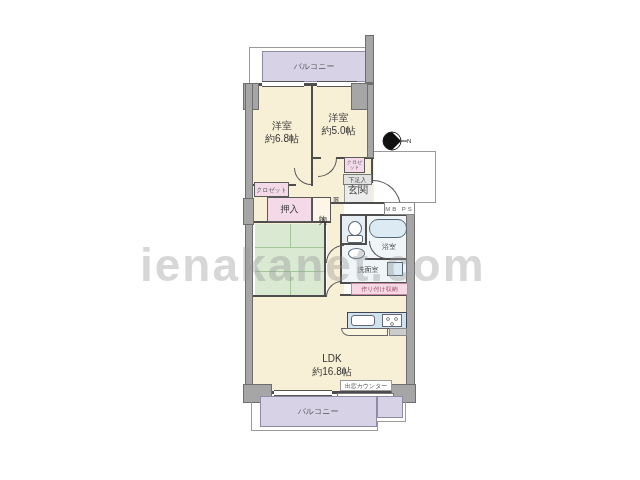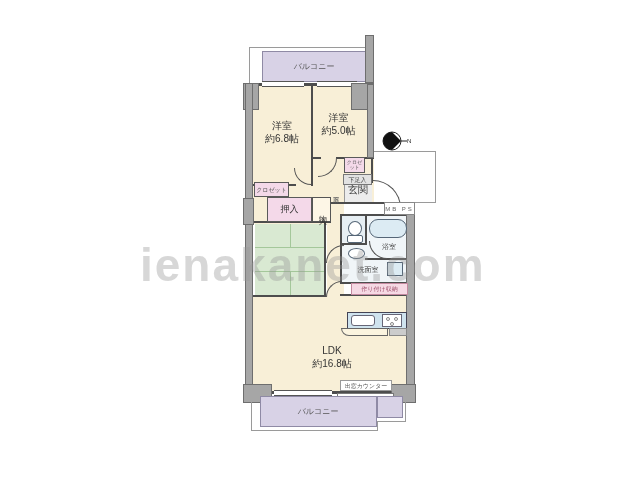--- a/index.html
+++ b/index.html
@@ -163,21 +163,21 @@
   <div class="thin" style="left:405px;top:402px;width:1px;height:20px"></div>
 
   <div class="a col rlabel" style="left:253px;top:118px;width:58px;height:28px">
     <span>洋室</span>
     <span>約6.8帖</span>
   </div>
   <div class="a col rlabel" style="left:313px;top:110px;width:51px;height:28px">
     <span>洋室</span>
     <span>約5.0帖</span>
   </div>
-  <div class="a col rlabel" style="left:262px;top:343px;width:140px;height:28px">
+  <div class="a col rlabel" style="left:262px;top:351px;width:140px;height:28px">
     <span>LDK</span>
     <span>約16.8帖</span>
   </div>
 
   <div class="a" style="left:380px;top:128px;width:32px;height:26px">
     <svg width="32" height="26" viewBox="0 0 32 26">
       <circle cx="12" cy="13" r="9" fill="#fff" stroke="#222" stroke-width="1"></circle>
       <path d="M12 4 A9 9 0 0 0 12 22 L21 13 Z" fill="#111"></path>
       <line x1="21" y1="13" x2="27" y2="13" stroke="#222" stroke-width="1"></line>
       <text x="27" y="15" font-size="6" fill="#222">N</text>

